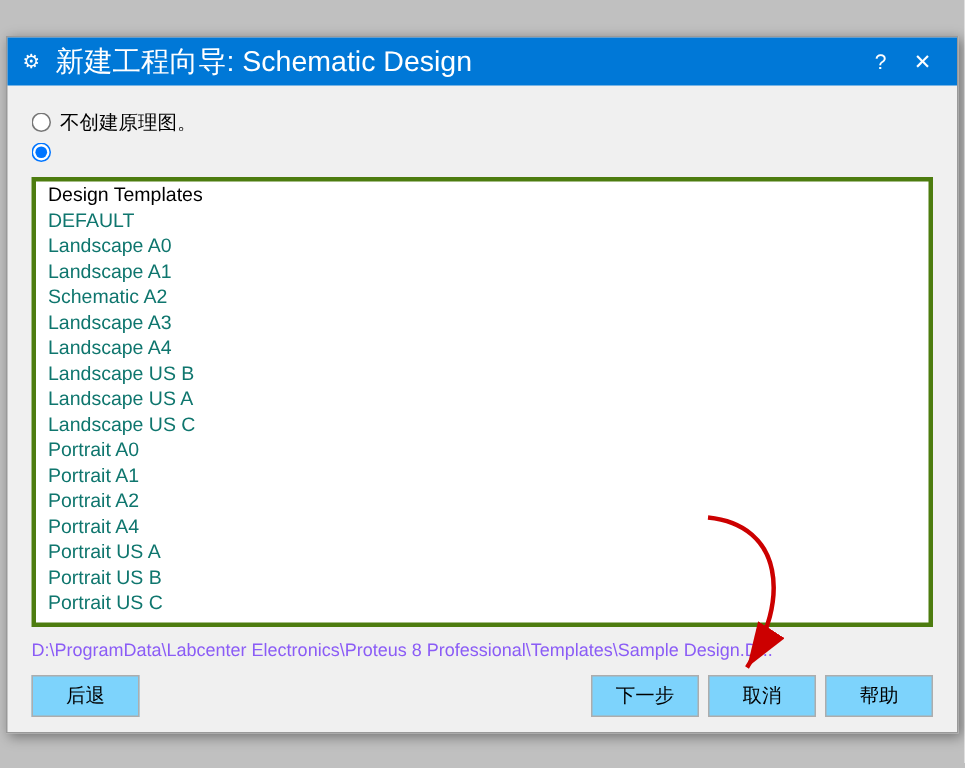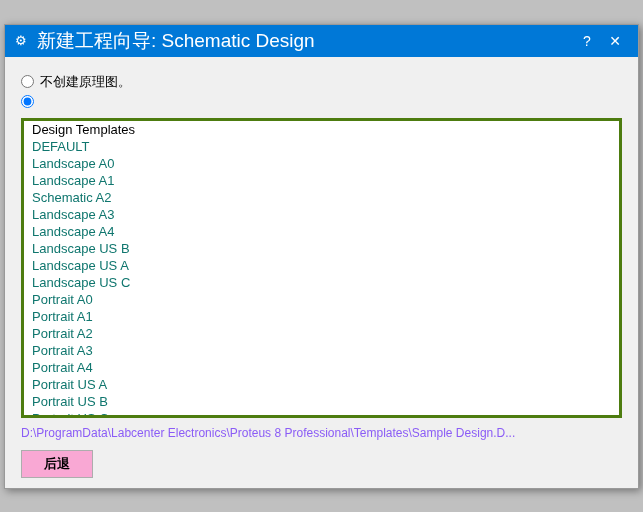--- a/index.html
+++ b/index.html
@@ -118,25 +118,24 @@
     }
     .btn-right {
       display: flex;
       gap: 6px;
     }
     .btn {
       min-width: 72px;
       height: 28px;
       padding: 4px 4px;
       font-size: 13px;
-      background: #f9a8d4;
+      background: #7dd3fc;
       border: 1px solid #adadad;
       cursor: pointer;
       color: #000;
-      font-weight: bold;
     }
     
     .arrow-overlay {
       position: absolute;
       top: -110px;
       right: 80px;
       pointer-events: none;
     }
   </style>
 </head>
@@ -174,28 +173,41 @@
         <div class="list-item">Landscape A1</div>
         <div class="list-item">Schematic A2</div>
         <div class="list-item">Landscape A3</div>
         <div class="list-item">Landscape A4</div>
         <div class="list-item">Landscape US B</div>
         <div class="list-item">Landscape US A</div>
         <div class="list-item">Landscape US C</div>
         <div class="list-item">Portrait A0</div>
         <div class="list-item">Portrait A1</div>
         <div class="list-item">Portrait A2</div>
-        <div class="list-item">Portrait A3</div>
         <div class="list-item">Portrait A4</div>
         <div class="list-item">Portrait US A</div>
         <div class="list-item">Portrait US B</div>
         <div class="list-item">Portrait US C</div>
       </div>
 
     <div class="path-text">D:\ProgramData\Labcenter Electronics\Proteus 8 Professional\Templates\Sample Design.D...</div>
 
     <div class="button-row">
       <div class="btn-left">
         <button class="btn">后退</button>
       </div>
+      <div class="btn-right" style="position:relative;">
+        <button class="btn">下一步</button>
+        <button class="btn">取消</button>
+        <button class="btn">帮助</button>
+
+        <svg class="arrow-overlay" width="80" height="120" viewBox="0 0 80 120">
+          <defs>
+            <marker id="arrowhead" markerWidth="10" markerHeight="7" refX="10" refY="3.5" orient="auto">
+              <polygon points="0 0, 10 3.5, 0 7" fill="#cc0000"></polygon>
+            </marker>
+          </defs>
+          <path d="M 10 5 C 60 10, 65 60, 36 105" stroke="#cc0000" stroke-width="3" fill="none" marker-end="url(#arrowhead)"></path>
+        </svg>
+      </div>
     </div>
   </div>
 </div>
 
 </body></html>

